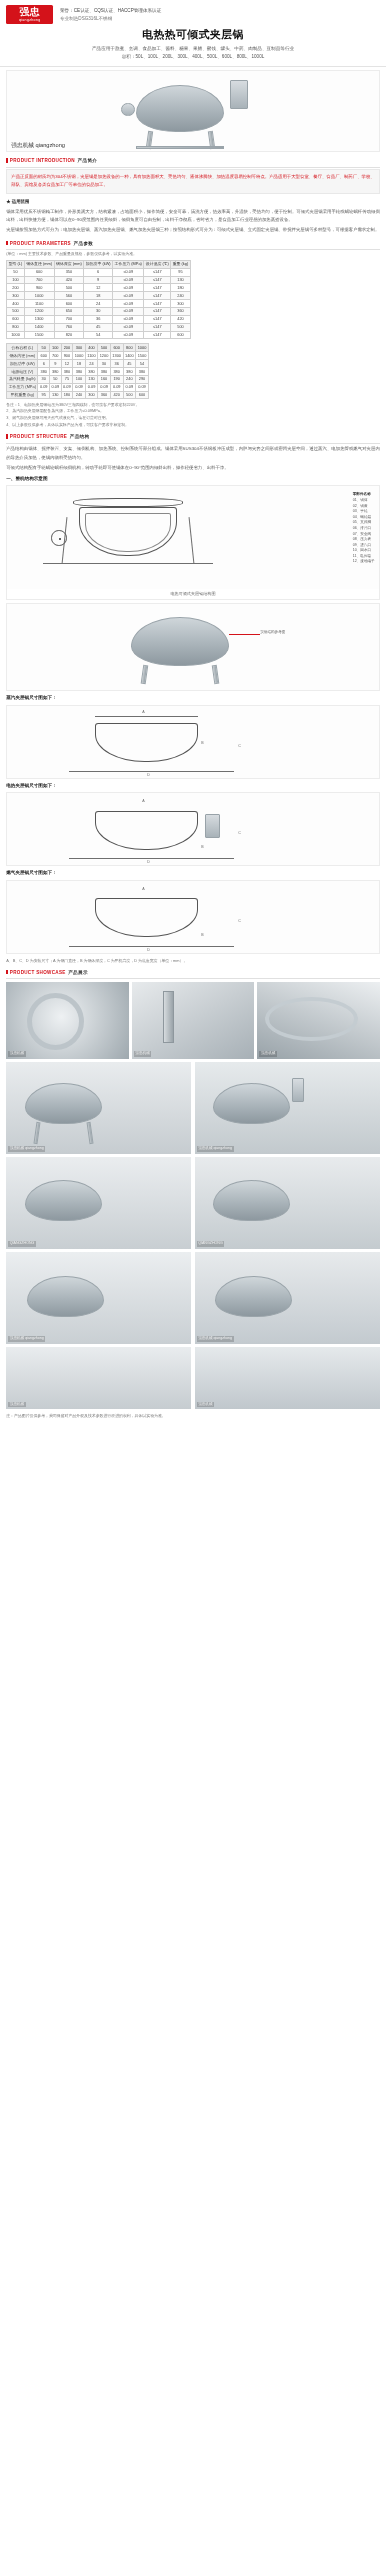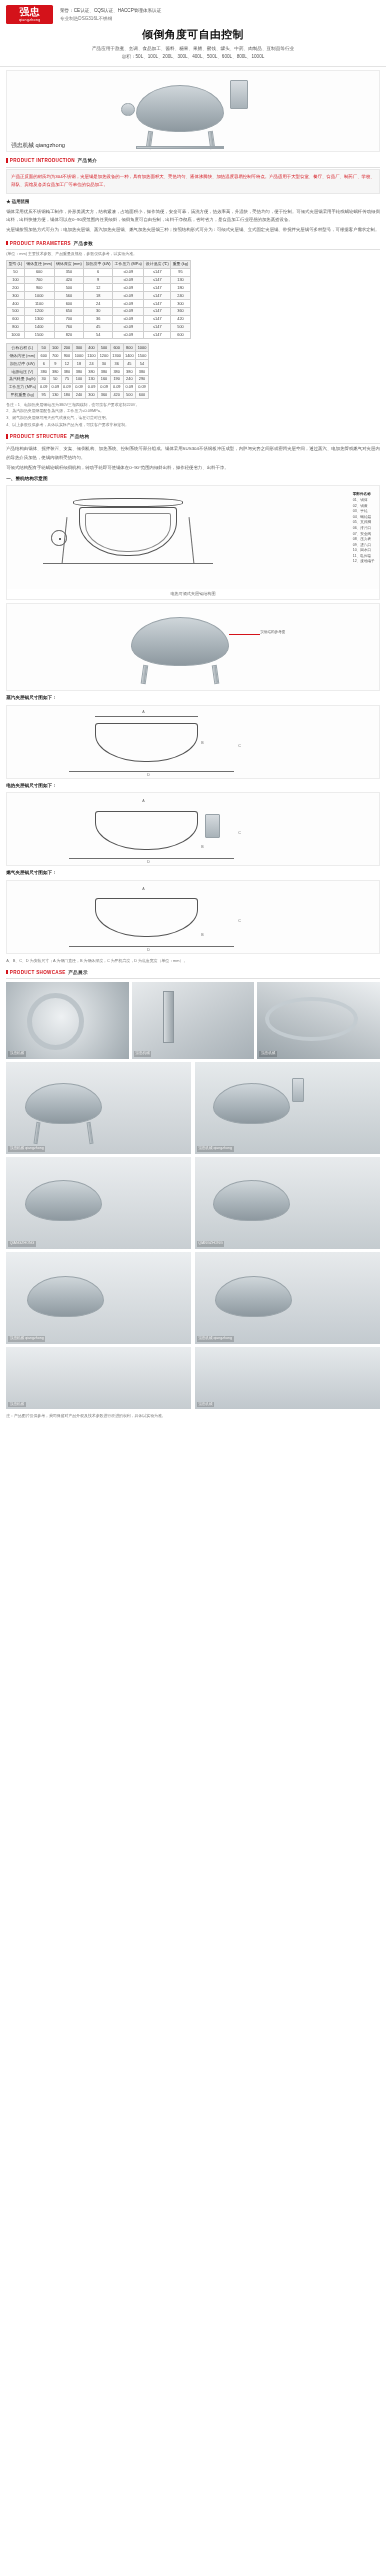--- a/index.html
+++ b/index.html
@@ -214,21 +214,21 @@
         <div class="cn">强忠</div>
         <div class="en">qiangzhong</div>
       </div>
     </div>
     <div class="header-certs">
       <div>荣誉：CE认证、CQS认证、HACCP管理体系认证</div>
       <div class="line2">专业制造DSG316L不锈钢</div>
     </div>
 
     <div class="title-area">
-      <div class="main-title">倾倒角度可自由控制</div>
+      <div class="main-title">电热热可倾式夹层锅</div>
       <div class="sub-line">产品应用于熬煮、烹调、食品加工、酱料、糖果、果脯、蜜饯、罐头、中药、肉制品、豆制品等行业</div>
       <div class="sub-line">容积：50L、100L、200L、300L、400L、500L、600L、800L、1000L</div>
     </div>
   </div>
 
   <div class="fig" style="height:82px;background:linear-gradient(180deg,#e9ecef,#d5dade);">
     <div class="drawing" style="height:82px;">
 
       <div class="kettle" style="left:129px; top:14.4px; width:88px; height:47px;"></div>
       <div class="box-ctrl" style="left:223px; top:9.3px; width:17.5px; height:29px;"></div>

